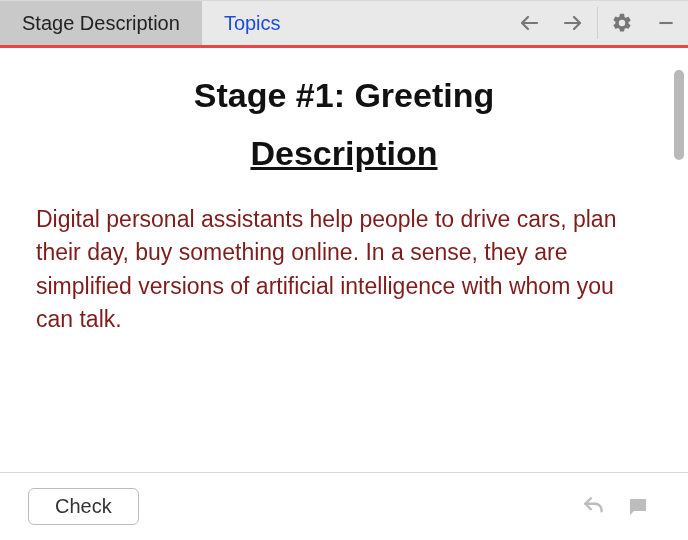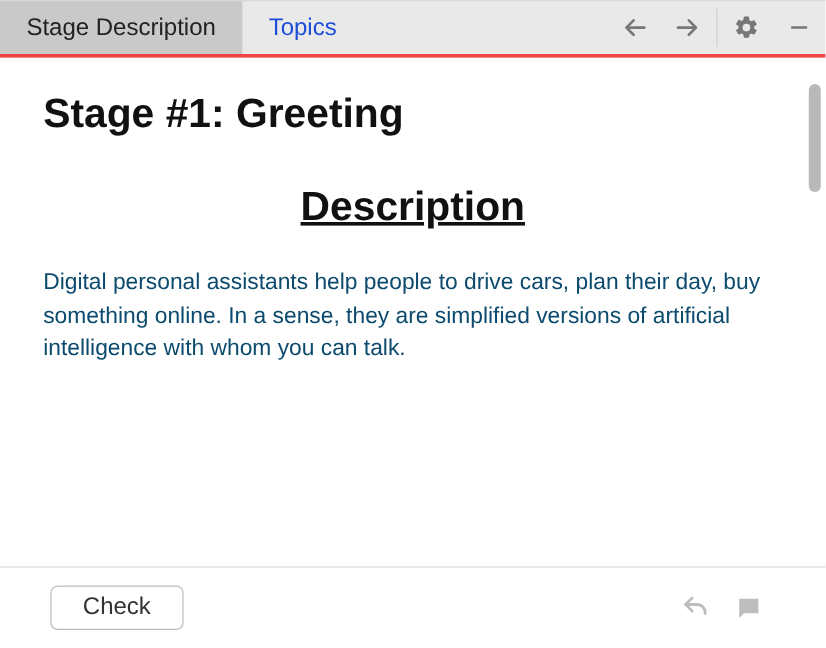--- a/index.html
+++ b/index.html
@@ -49,54 +49,55 @@
   .content {
     padding: 28px 36px 0 36px;
     position: relative;
     height: calc(100% - 48px - 68px);
     overflow: hidden;
   }
   .stage-title {
     font-size: 34px;
     font-weight: 900;
     color: #111;
-    margin-bottom: 38px;
+    margin-bottom: 19px;
+    text-align: center;
   }
   .subheading {
     font-size: 34px;
     font-weight: 900;
     color: #111;
     text-align: center;
     margin: 0 0 30px 0;
     text-decoration: underline;
   }
   .body-text {
-    font-size: 19px;
-    color: #0c4a6e;
+    font-size: 23px;
+    color: #7f1d1d;
     line-height: 1.45;
   }
   .scroll-thumb {
     position: absolute;
     right: 4px;
     top: 70px;
     width: 10px;
     height: 90px;
     background: #b9b9b9;
     border-radius: 5px;
   }
   .footer {
     position: absolute;
     left: 0;
     right: 0;
     bottom: 0;
     height: 68px;
     border-top: 1px solid #d8d8d8;
     display: flex;
     align-items: center;
-    padding: 0 42px;
+    padding: 0 28px;
   }
   .check-btn {
     border: 1px solid #bdbdbd;
     background: #ffffff;
     border-radius: 6px;
     padding: 6px 26px;
     font-size: 20px;
     color: #333;
     cursor: pointer;
   }

